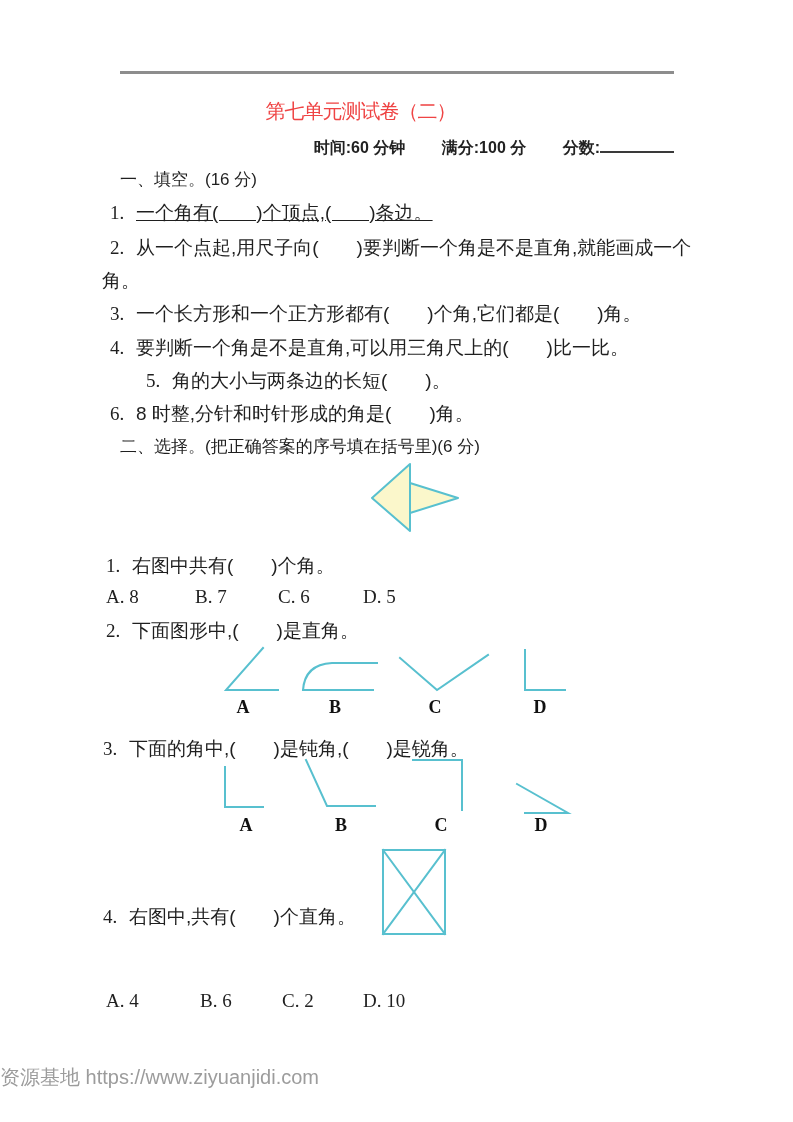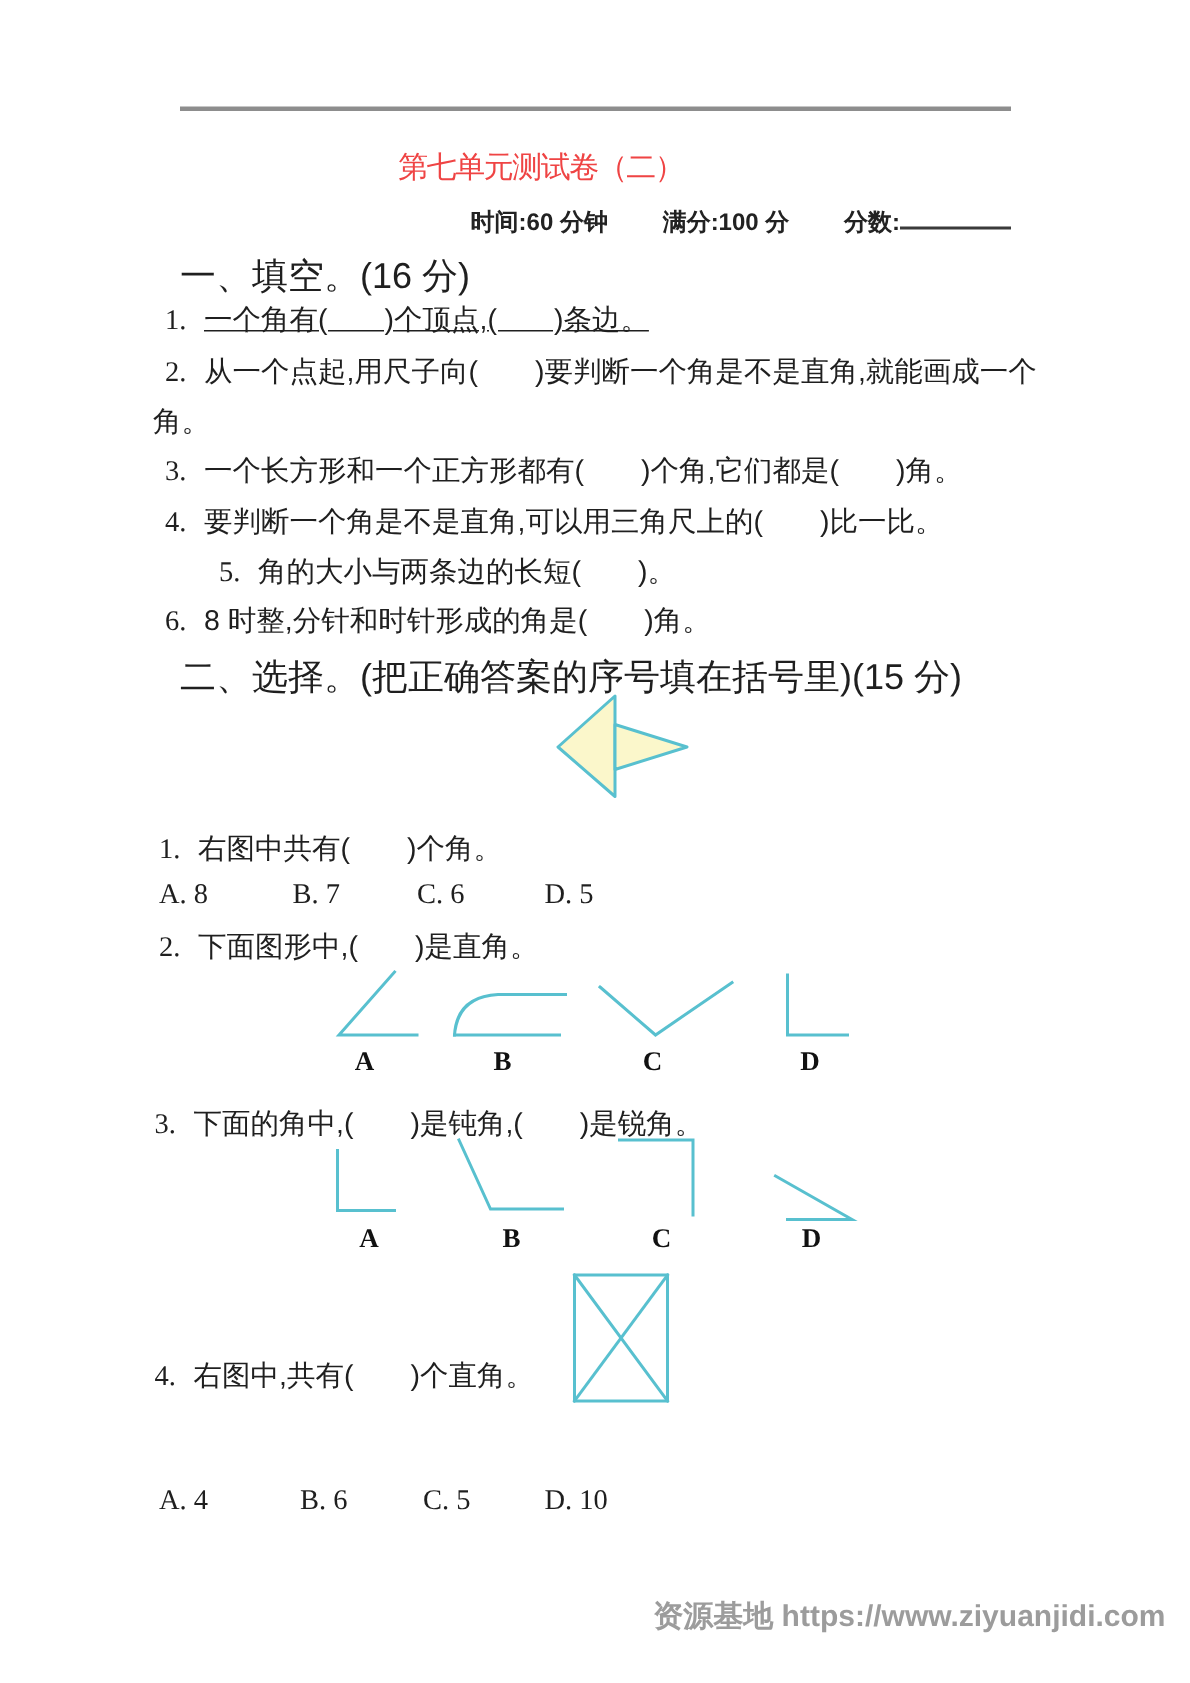--- a/index.html
+++ b/index.html
@@ -15,21 +15,21 @@
     font-family:"Liberation Serif","DejaVu Serif",serif;
     font-size:20px;letter-spacing:-1px;color:#ef4444;
   }
   .meta{font-size:16px;font-weight:bold;color:#222;}
   .meta .seg{margin-left:32px;}
   .meta .seg:first-child{margin-left:0;}
   .blank{
     display:inline-block;width:74px;height:14px;
     border-bottom:2px solid #3a3a3a;vertical-align:baseline;
   }
-  .heading{font-size:24px;font-weight:500;}
+  .heading{font-size:17px;font-weight:500;}
   .row{font-size:19px;font-weight:500;}
   .qnum{display:inline-block;min-width:26px;font-family:"Liberation Serif","DejaVu Serif",serif;}
   .opt{
     position:absolute;font-size:19px;
     font-family:"Liberation Serif","DejaVu Serif",serif;
   }
   .figlabel{
     position:absolute;width:24px;text-align:center;
     font-family:"Liberation Serif","DejaVu Serif",serif;
     font-size:18px;font-weight:bold;color:#111;
@@ -37,22 +37,22 @@
   svg.figure{position:absolute;overflow:visible;}
   svg.figure polyline, svg.figure path, svg.figure rect, svg.figure line{
     fill:none;stroke:var(--stroke,#58c0cf);stroke-width:2;
     stroke-linecap:square;stroke-linejoin:miter;
   }
   svg.figure polygon{
     fill:var(--fill,#fbf7cb);stroke:var(--stroke,#58c0cf);
     stroke-width:2;stroke-linejoin:round;
   }
   .footer{
-    left:0;right:16px;text-align:right;font-size:20px;
-    color:var(--footer_text,#9c9c9c);font-weight:700;
+    left:0;right:0;text-align:left;font-size:20px;
+    color:var(--footer_text,#9c9c9c);font-weight:400;
   }
 </style>
 </head>
 <body>
 
 <div class="rule" style="left:120px;top:71px;width:554px;height:3px;"></div>
 
 <div class="abs title" style="top:98px;">第七单元测试卷（二）</div>
 
 <div class="abs meta" style="top:137px;right:119px;">
@@ -78,21 +78,21 @@
 <div class="abs row" style="top:335px;left:110px;">
   <span class="qnum">4.</span><span>要判断一个角是不是直角,可以用三角尺上的(　　)比一比。</span>
 </div>
 <div class="abs row" style="top:368px;left:110px;margin-left:36px;">
   <span class="qnum">5.</span><span>角的大小与两条边的长短(　　)。</span>
 </div>
 <div class="abs row" style="top:401px;left:110px;">
   <span class="qnum">6.</span><span>8 时整,分针和时针形成的角是(　　)角。</span>
 </div>
 
-<div class="abs heading" style="top:435px;left:120px;">二、选择。(把正确答案的序号填在括号里)(15 分)</div>
+<div class="abs heading" style="top:435px;left:120px;">二、选择。(把正确答案的序号填在括号里)(6 分)</div>
 
 <svg class="figure" style="left:358px;top:455px;" width="110" height="85" viewBox="0 0 110 85">
   <polygon points="14,43 52,9 52,76"></polygon>
   <polygon points="52,28 100,43 52,58"></polygon>
 </svg>
 
 <div class="abs row" style="top:553px;left:106px;">
   <span class="qnum">1.</span><span>右图中共有(　　)个角。</span>
 </div>
 <span class="opt" style="top:586px;left:106px;">A. 8</span>
@@ -135,16 +135,16 @@
   <rect x="2" y="2" width="62" height="84"></rect>
   <line x1="2" y1="2" x2="64" y2="86"></line>
   <line x1="64" y1="2" x2="2" y2="86"></line>
 </svg>
 
 <div class="abs row" style="top:904px;left:103px;">
   <span class="qnum">4.</span><span>右图中,共有(　　)个直角。</span>
 </div>
 <span class="opt" style="top:990px;left:106px;">A. 4</span>
 <span class="opt" style="top:990px;left:200px;">B. 6</span>
-<span class="opt" style="top:990px;left:282px;">C. 5</span>
+<span class="opt" style="top:990px;left:282px;">C. 2</span>
 <span class="opt" style="top:990px;left:363px;">D. 10</span>
 
 <div class="abs footer" style="top:1064px;">资源基地 https://www.ziyuanjidi.com</div>
 
 </body></html>

